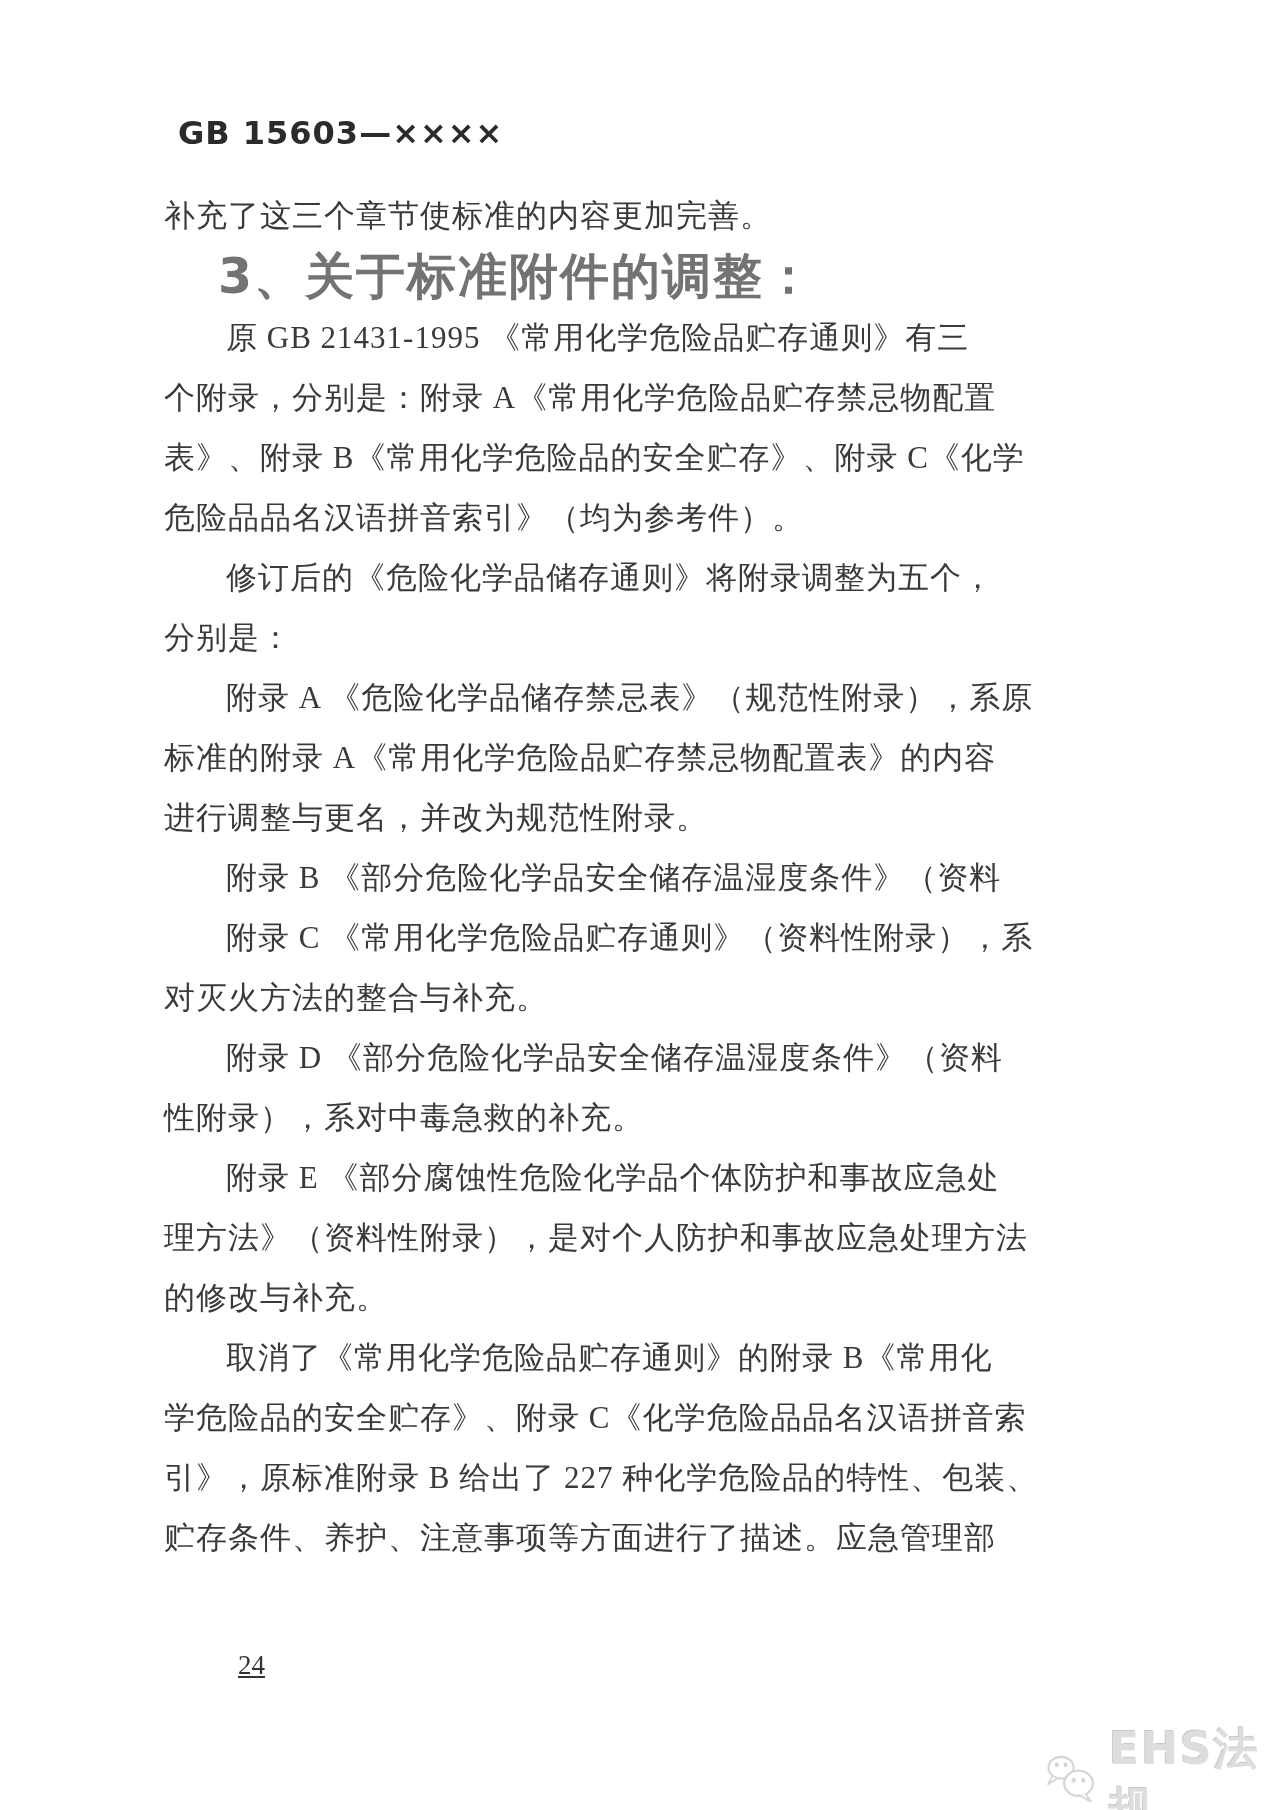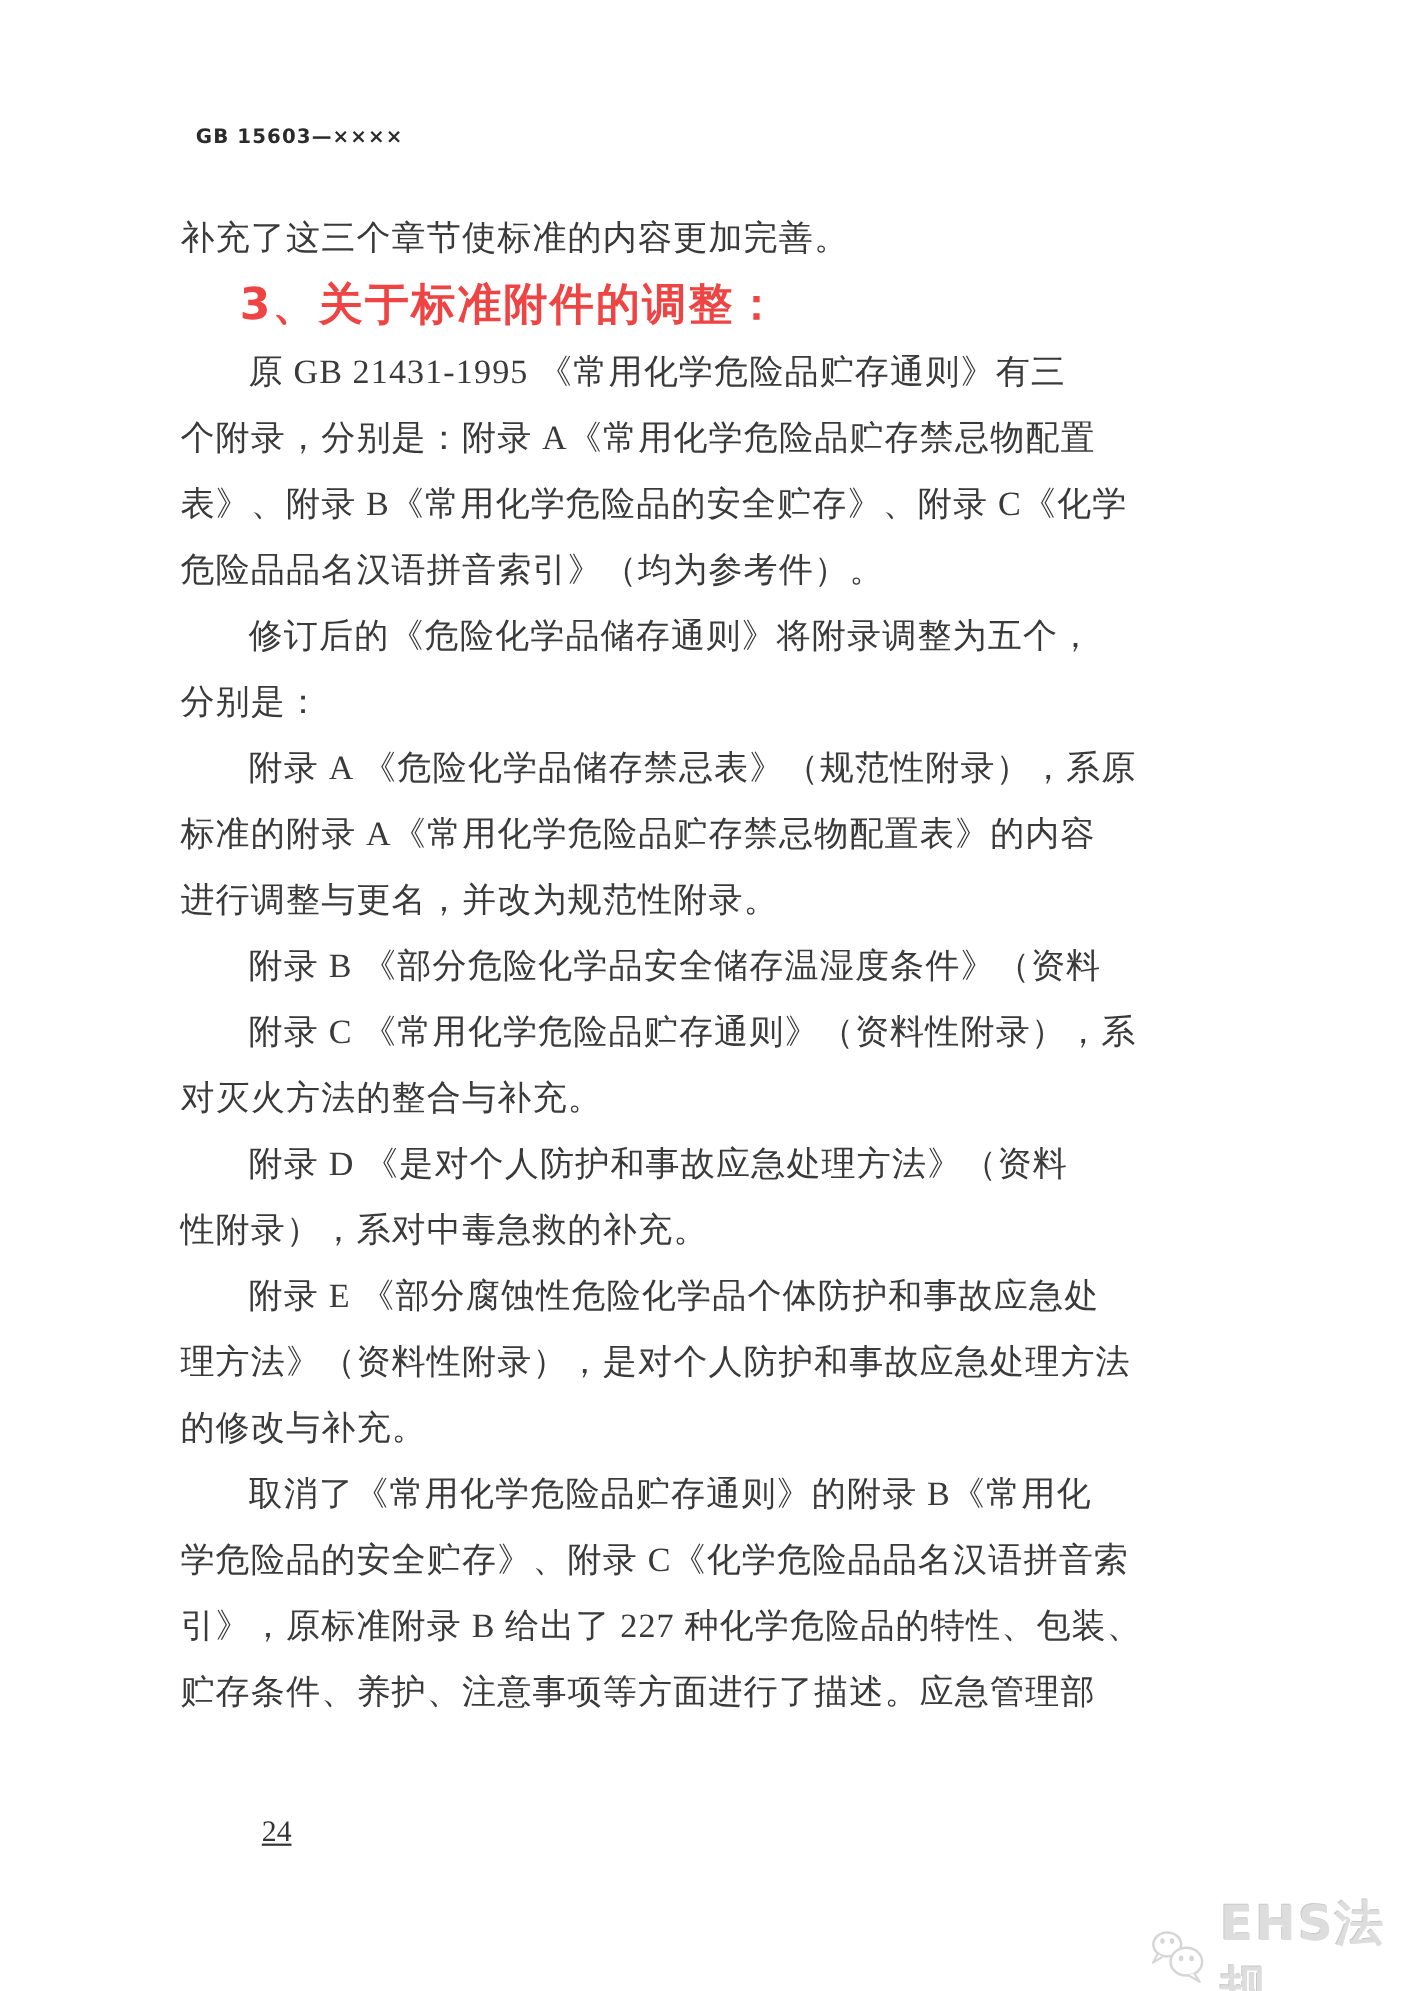--- a/index.html
+++ b/index.html
@@ -11,21 +11,21 @@
     background: #ffffff;
     overflow: hidden;
     font-family: "Liberation Serif", "DejaVu Serif", serif;
     color: #3a3a3a;
   }
   .header-code {
     position: absolute;
     top: 114px;
     left: 178px;
     font-family: "DejaVu Sans", "Liberation Sans", sans-serif;
-    font-size: 18px;
+    font-size: 32px;
     font-weight: 600;
     letter-spacing: 1px;
     color: #2b2b2b;
     text-align: right;
   }
   .doc-body {
     position: absolute;
     top: 186px;
     left: 164px;
     width: 860px;
@@ -37,24 +37,24 @@
     letter-spacing: 1px;
     white-space: nowrap;
     color: #3a3a3a;
   }
   .indent { padding-left: 62px; }
   .heading {
     height: 62px;
     line-height: 62px;
     padding-left: 54px;
     font-family: "DejaVu Sans", "Liberation Sans", sans-serif;
-    font-size: 40px;
+    font-size: 49px;
     font-weight: 900;
     letter-spacing: 2px;
-    color: #ef4444;
+    color: #737373;
     white-space: nowrap;
   }
   .page-number {
     position: absolute;
     top: 1650px;
     left: 238px;
     font-size: 27px;
     color: #333333;
     text-decoration: underline;
   }
@@ -97,21 +97,21 @@
 
     <div class="line indent">附录 A 《危险化学品储存禁忌表》（规范性附录），系原</div>
     <div class="line">标准的附录 A《常用化学危险品贮存禁忌物配置表》的内容</div>
     <div class="line">进行调整与更名，并改为规范性附录。</div>
 
     <div class="line indent">附录 B 《部分危险化学品安全储存温湿度条件》（资料</div>
 
     <div class="line indent">附录 C 《常用化学危险品贮存通则》（资料性附录），系</div>
     <div class="line">对灭火方法的整合与补充。</div>
 
-    <div class="line indent">附录 D 《是对个人防护和事故应急处理方法》（资料</div>
+    <div class="line indent">附录 D 《部分危险化学品安全储存温湿度条件》（资料</div>
     <div class="line">性附录），系对中毒急救的补充。</div>
 
     <div class="line indent">附录 E 《部分腐蚀性危险化学品个体防护和事故应急处</div>
     <div class="line">理方法》（资料性附录），是对个人防护和事故应急处理方法</div>
     <div class="line">的修改与补充。</div>
 
     <div class="line indent">取消了《常用化学危险品贮存通则》的附录 B《常用化</div>
     <div class="line">学危险品的安全贮存》、附录 C《化学危险品品名汉语拼音索</div>
     <div class="line">引》，原标准附录 B 给出了 227 种化学危险品的特性、包装、</div>
     <div class="line">贮存条件、养护、注意事项等方面进行了描述。应急管理部</div>

